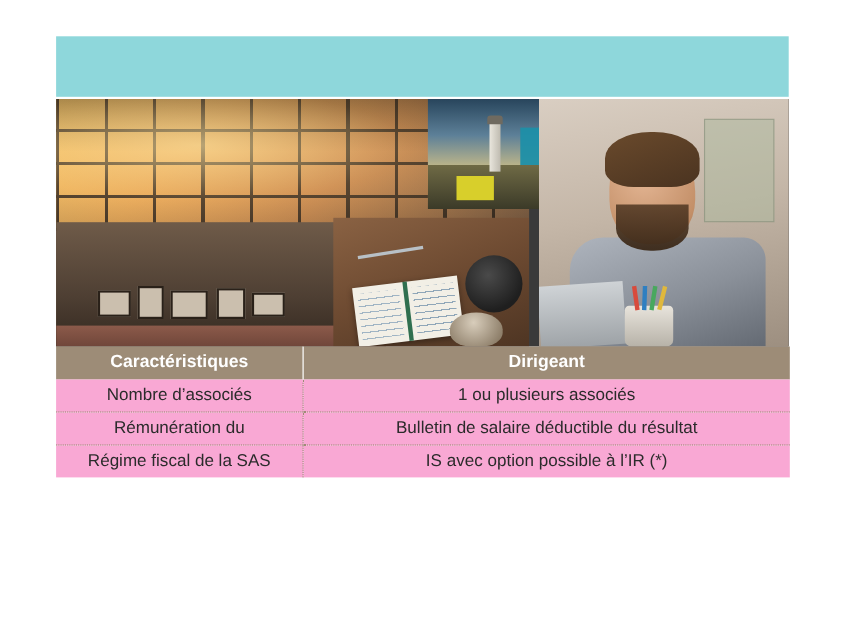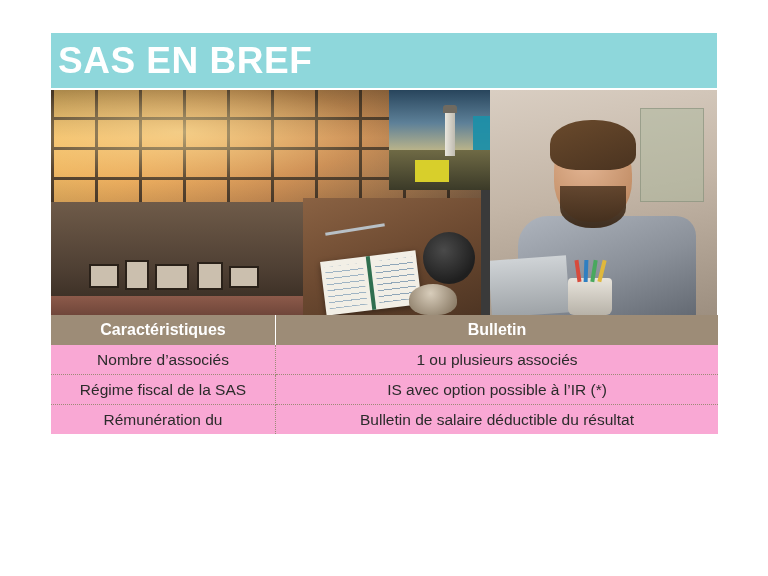--- a/index.html
+++ b/index.html
@@ -299,21 +299,20 @@
     border-bottom: none;
   }
   .table th.c1 { border-right: 1px solid #ffffff; }
 </style>
 </head>
 <body>
 
 <div class="slide">
 
   <div class="title-band"></div>
-  <div class="title-text">SAS EN BREF</div>
 
   <div class="collage">
 
     <div class="photo-loft">
       <div class="loft-ceiling"></div>
       <div class="loft-wall">
         <span class="frame f1"></span>
         <span class="frame f2"></span>
         <span class="frame f3"></span>
         <span class="frame f4"></span>
@@ -355,32 +354,32 @@
           <i></i>
         </span>
     </div>
 
   </div>
 
   <table class="table">
     <thead>
       <tr>
         <th class="c1">Caractéristiques</th>
-        <th class="c2">Bulletin</th>
+        <th class="c2">Dirigeant</th>
       </tr>
     </thead>
     <tbody>
       <tr>
         <td class="cell-left">Nombre d’associés</td>
         <td>1 ou plusieurs associés</td>
       </tr>
       <tr>
+        <td class="cell-left">Rémunération du</td>
+        <td>Bulletin de salaire déductible du résultat</td>
+      </tr>
+      <tr>
         <td class="cell-left">Régime fiscal de la SAS</td>
         <td>IS avec option possible à l’IR  (*)</td>
       </tr>
-      <tr>
-        <td class="cell-left">Rémunération du</td>
-        <td>Bulletin de salaire déductible du résultat</td>
-      </tr>
     </tbody>
   </table>
 
 </div>
 
 </body></html>

